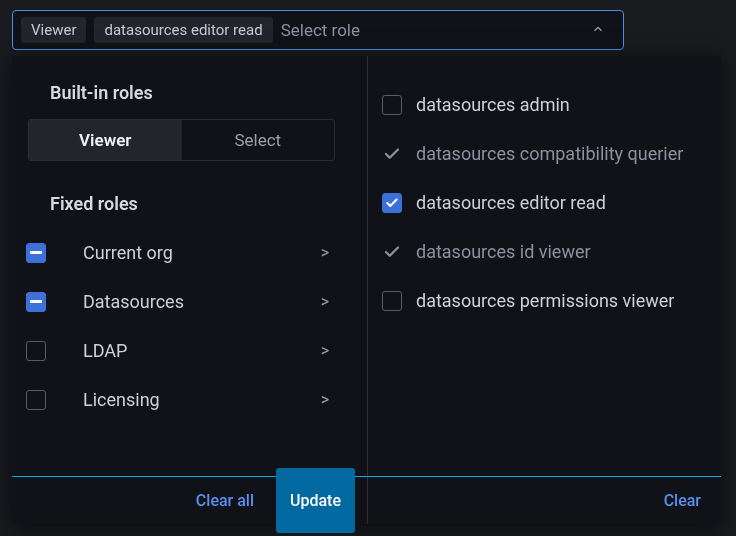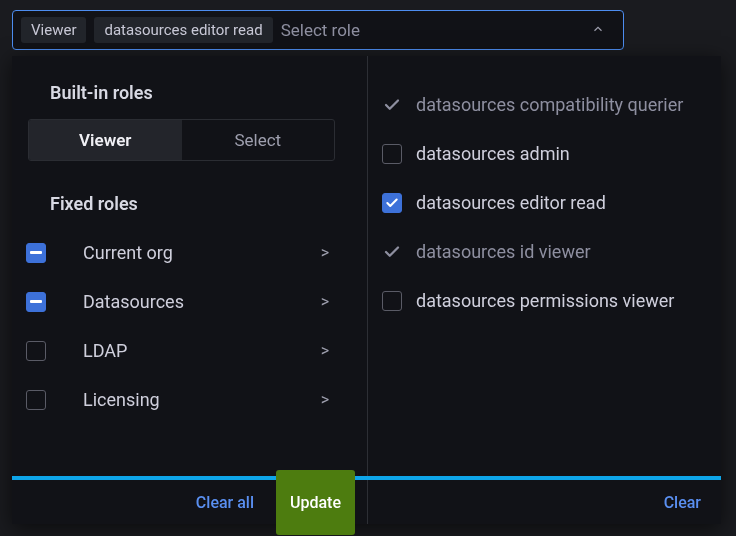--- a/index.html
+++ b/index.html
@@ -157,40 +157,40 @@
     display: inline-flex;
     align-items: center;
     justify-content: center;
     flex-shrink: 0;
   }
   .ghost-check svg { stroke: #8e8fa0; }
 
   .footer {
     display: flex;
     height: 48px;
-    border-top: 4px solid #0ea5e9;
+    border-top: 1px solid #0ea5e9;
   }
   .footer-left, .footer-right {
     display: flex;
     align-items: center;
     justify-content: flex-end;
     gap: 14px;
     padding-right: 12px;
   }
   .footer-left { width: 356px; border-right: 1px solid #2d2f35; }
   .footer-right { flex: 1; }
   .link-btn {
     color: #5a8ff0;
     font-size: 16px;
     font-weight: 500;
     cursor: pointer;
     padding: 6px 8px;
   }
   .primary-btn {
-    background: #4d7c0f;
+    background: #0369a1;
     color: #fff;
     font-size: 16px;
     font-weight: 500;
     border-radius: 3px;
     padding: 23px 14px;
     cursor: pointer;
   }
 </style>
 </head>
 <body>
@@ -234,33 +234,33 @@
         <span class="chev-right">&gt;</span>
       </div>
       <div class="fixed-row">
         <span class="check"></span>
         <span class="label">Licensing</span>
         <span class="chev-right">&gt;</span>
       </div>
     </div>
 
     <div class="right-col">
+      <div class="perm-row">
+        <span class="check"></span>
+        <span class="label">datasources admin</span>
+      </div>
       <div class="perm-row muted">
         <span class="ghost-check">
           <svg width="18" height="18" viewBox="0 0 24 24" fill="none" stroke="#8e8fa0" stroke-width="3" stroke-linecap="round" stroke-linejoin="round">
               <polyline points="20 6 9 17 4 12"></polyline>
             </svg>
         </span>
         <span class="label">datasources compatibility querier</span>
       </div>
       <div class="perm-row">
-        <span class="check"></span>
-        <span class="label">datasources admin</span>
-      </div>
-      <div class="perm-row">
         <span class="check checked">
           <svg width="14" height="14" viewBox="0 0 24 24" fill="none" stroke="#fff" stroke-width="3.5" stroke-linecap="round" stroke-linejoin="round">
               <polyline points="20 6 9 17 4 12"></polyline>
             </svg>
         </span>
         <span class="label">datasources editor read</span>
       </div>
       <div class="perm-row muted">
         <span class="ghost-check">
           <svg width="18" height="18" viewBox="0 0 24 24" fill="none" stroke="#8e8fa0" stroke-width="3" stroke-linecap="round" stroke-linejoin="round">

